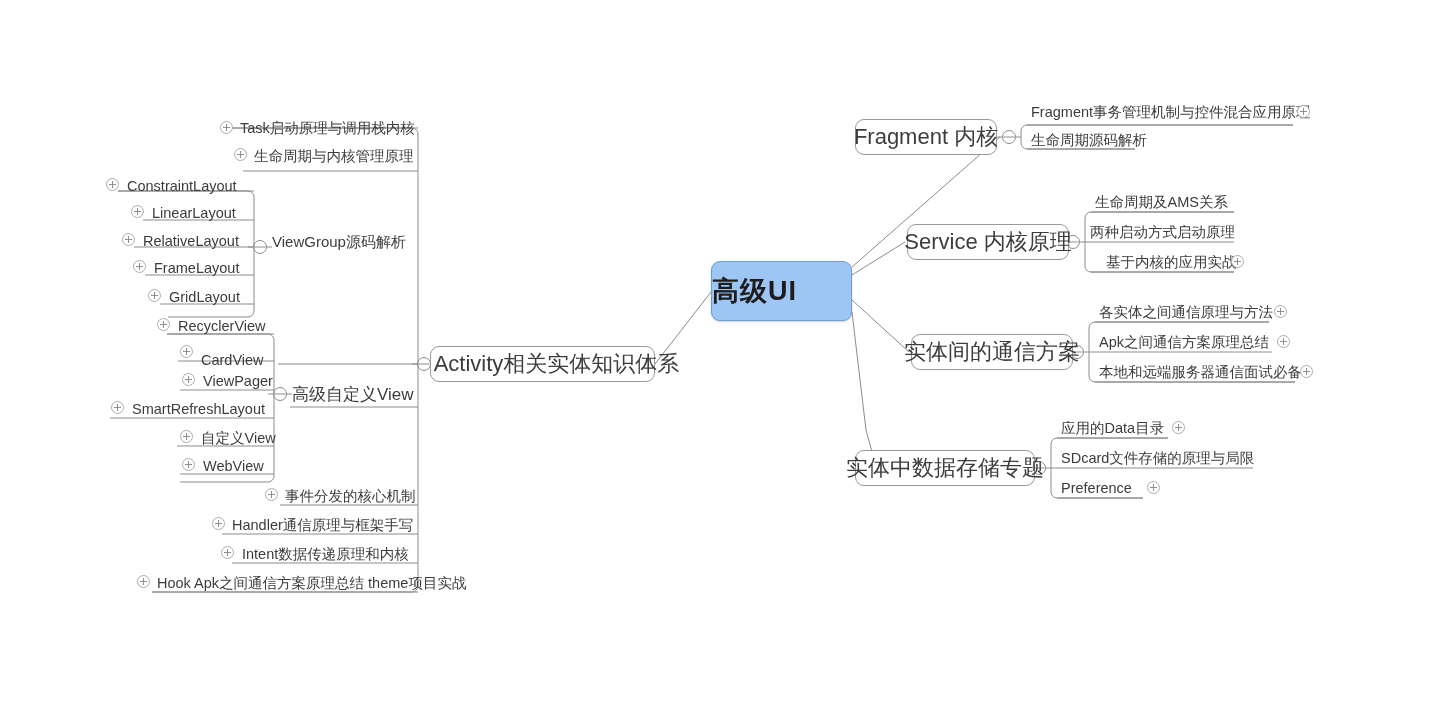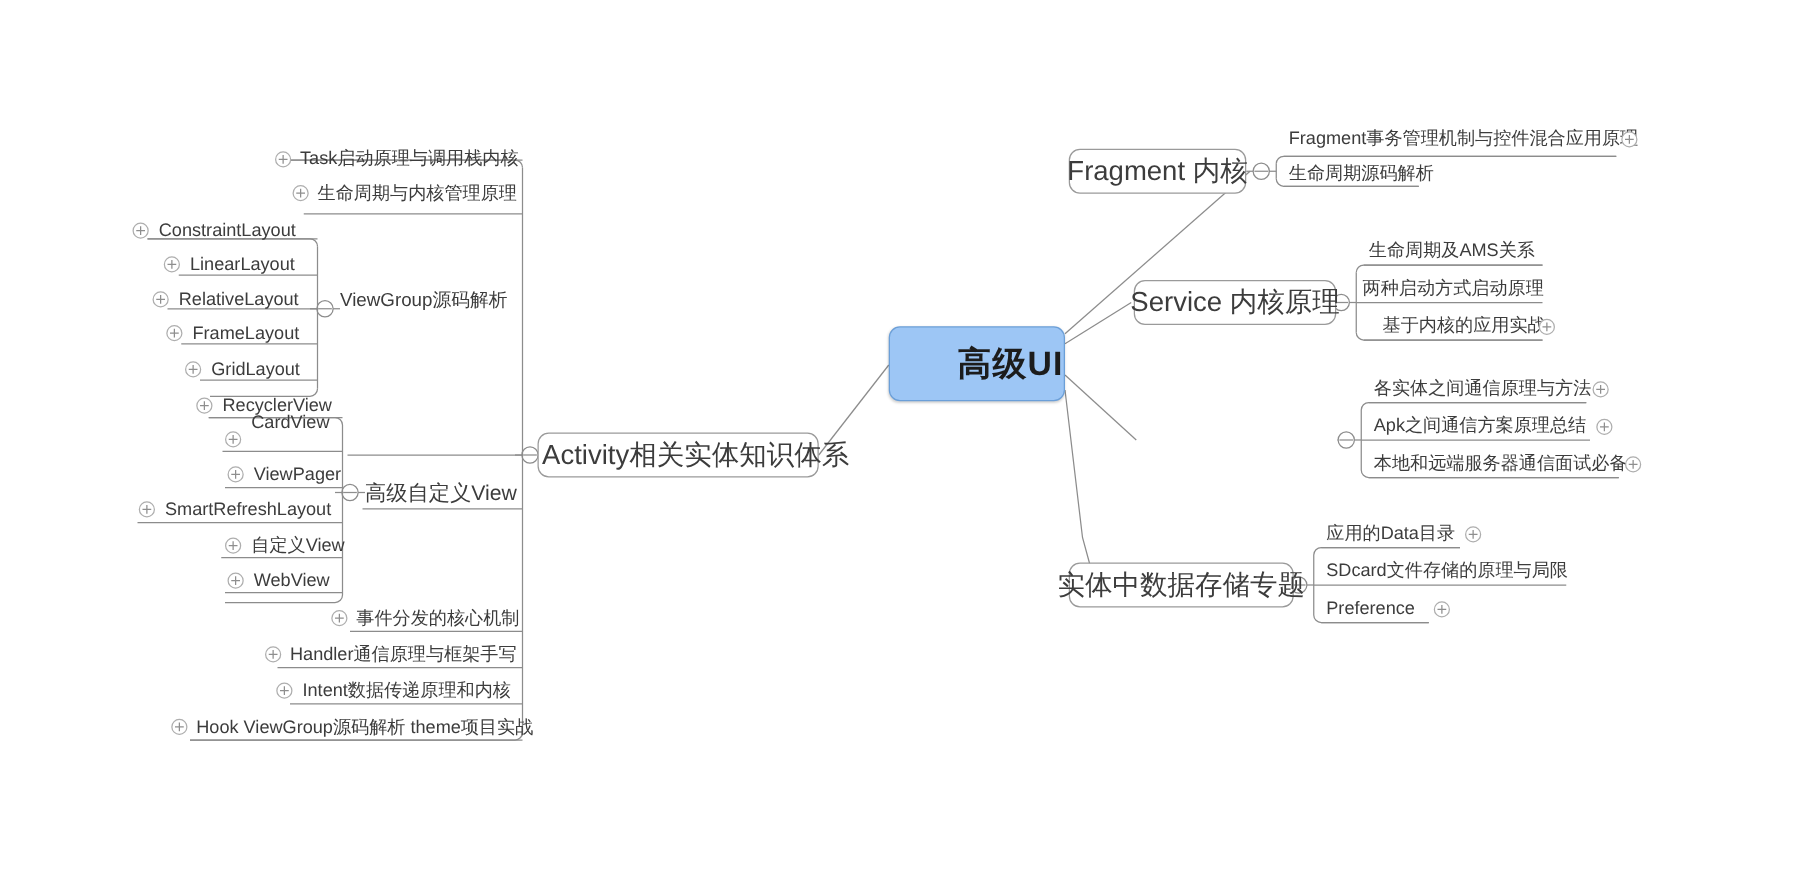--- a/index.html
+++ b/index.html
@@ -15,21 +15,21 @@
   
   #wires{position:absolute;left:0;top:0;width:1436px;height:711px;}
 
   
   .root-node{
     position:absolute;
     box-sizing:border-box;
     background:#9dc6f5;
     border:1px solid #6b9fd8;
     border-radius:9px;
-    display:flex;align-items:center;justify-content:flex-end;
+    display:flex;align-items:center;justify-content:flex-start;
     font-size:27px;font-weight:bold;color:#1c1c1c;
     letter-spacing:1px;
     box-shadow:0 1px 2px rgba(0,0,0,.18);
   }
 
   
   .branch-node{
     position:absolute;
     box-sizing:border-box;
     background:#ffffff;
@@ -179,20 +179,23 @@
   </div>
 
   <div class="branch-node" style="left:855px;top:119px;width:142px;height:36px;">
     <span>Fragment 内核</span>
   </div>
 
   <div class="branch-node" style="left:907px;top:224px;width:162px;height:36px;">
     <span>Service 内核原理</span>
   </div>
 
+  <div class="branch-node" style="left:911px;top:334px;width:162px;height:36px;">
+    <span>实体间的通信方案</span>
+  </div>
 
   <div class="branch-node" style="left:855px;top:450px;width:180px;height:36px;">
     <span>实体中数据存储专题</span>
   </div>
 
   <div class="branch-node" style="left:430px;top:346px;width:225px;height:36px;padding-left:40px;">
     <span>Activity相关实体知识体系</span>
   </div>
 
   <div class="leaf" style="left:1031px;top:101px;">
@@ -286,21 +289,21 @@
   <div class="leaf" style="left:292px;top:384px;font-size:17px;">
     <span class="lbl">高级自定义View</span>
   </div>
 
   <div class="tog plus" style="left:157px;top:318px;"></div>
   <div class="leaf" style="left:178px;top:315px;">
     <span class="lbl">RecyclerView</span>
   </div>
 
   <div class="tog plus" style="left:180px;top:345px;"></div>
-  <div class="leaf" style="left:201px;top:328px;">
+  <div class="leaf" style="left:201px;top:349px;">
     <span class="lbl">CardView</span>
   </div>
 
   <div class="tog plus" style="left:182px;top:373px;"></div>
   <div class="leaf" style="left:203px;top:370px;">
     <span class="lbl">ViewPager</span>
   </div>
 
   <div class="tog plus" style="left:111px;top:401px;"></div>
   <div class="leaf" style="left:132px;top:398px;">
@@ -327,16 +330,16 @@
     <span class="lbl">Handler通信原理与框架手写</span>
   </div>
 
   <div class="tog plus" style="left:221px;top:546px;"></div>
   <div class="leaf" style="left:242px;top:543px;">
     <span class="lbl">Intent数据传递原理和内核</span>
   </div>
 
   <div class="tog plus" style="left:137px;top:575px;"></div>
   <div class="leaf" style="left:157px;top:572px;">
-    <span class="lbl">Hook ViewGroup源码解析 theme项目实战</span>
+    <span class="lbl">Hook Apk之间通信方案原理总结 theme项目实战</span>
   </div>
 
 </div>
 
 </body></html>

